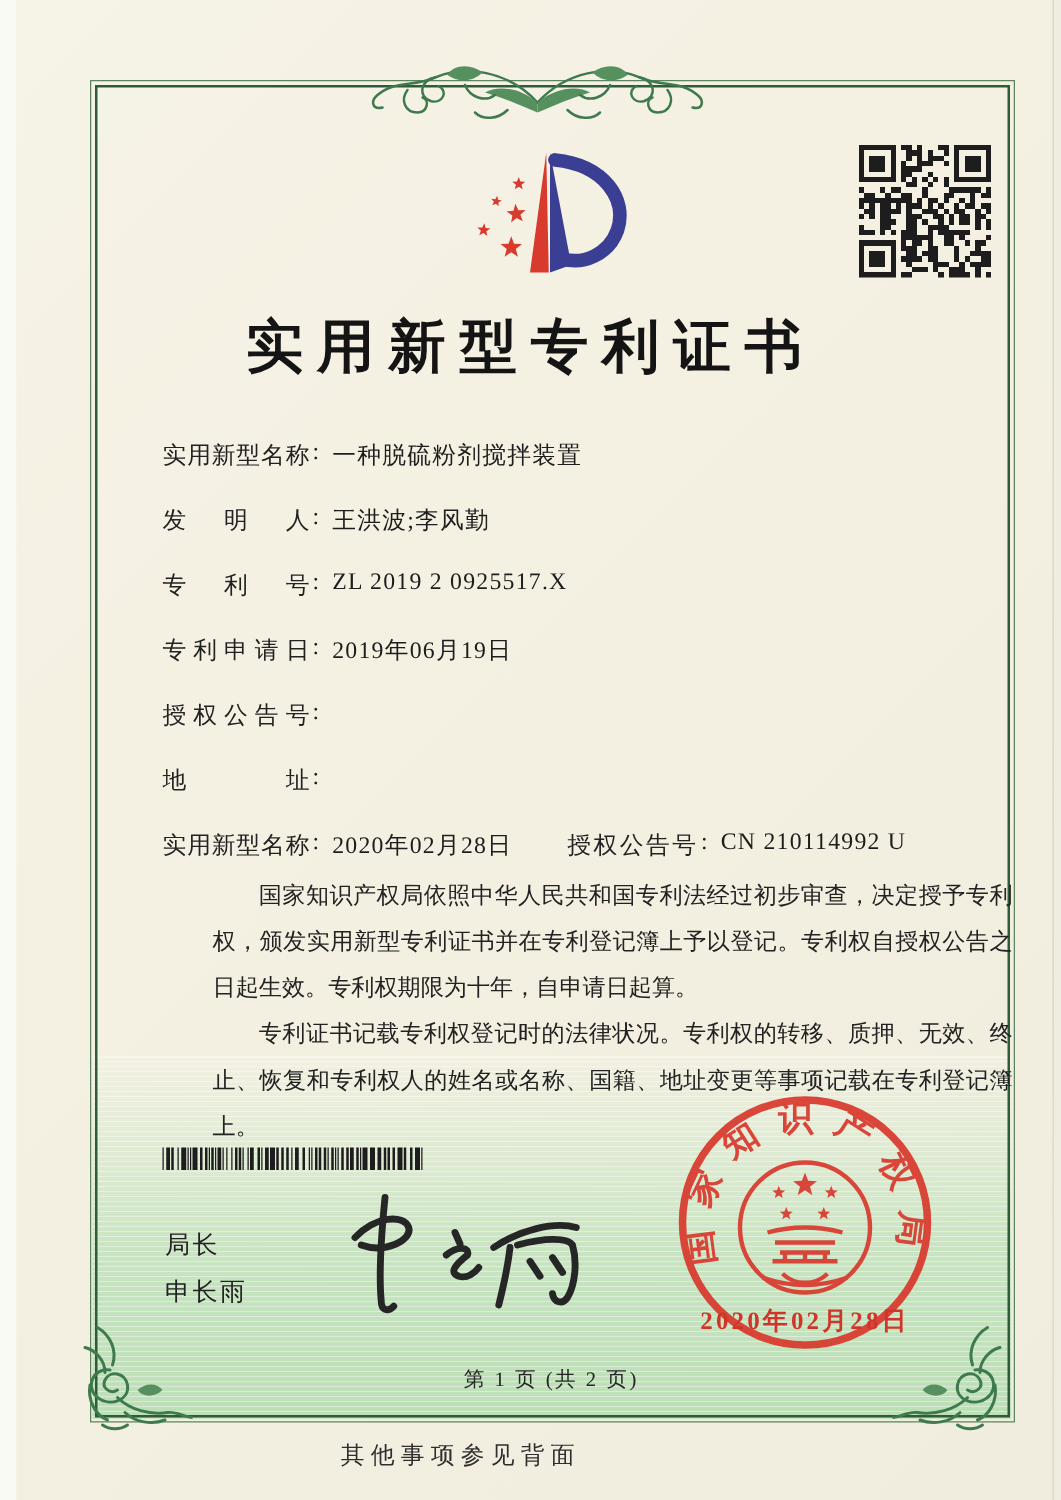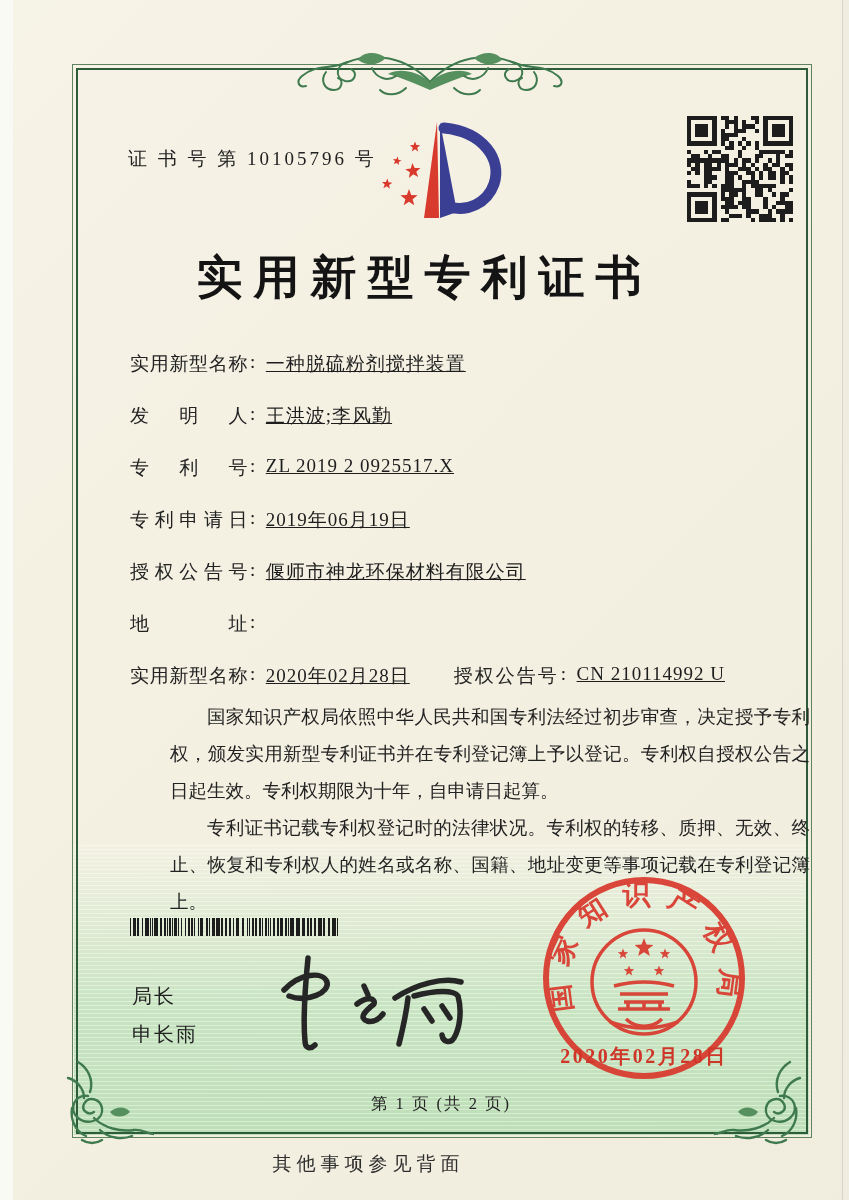--- a/index.html
+++ b/index.html
@@ -25,21 +25,21 @@
   .logo{position:absolute;left:360px;top:116px;width:190px;height:122px;}
   .qr{position:absolute;left:687px;top:116px;width:106px;height:106px;}
 
   .title{position:absolute;left:0;top:247px;width:849px;text-align:center;
     font-size:46px;font-weight:600;letter-spacing:11px;color:#141414;}
 
   .fields{position:absolute;left:130px;top:351px;width:660px;}
   .field-row{height:52px;font-size:19px;display:flex;align-items:flex-start;letter-spacing:.5px;}
   .flabel{display:inline-block;width:118px;text-align:justify;text-align-last:justify;color:#222;}
   .fcolon{margin:0 10px 0 2px;}
-  .fvalue{color:#1d1d1d;letter-spacing:1px;white-space:nowrap;text-decoration:underline;}
+  .fvalue{color:#1d1d1d;letter-spacing:1px;white-space:nowrap;}
   .pair2{margin-left:44px;display:flex;}
   .pair2 .flabel{width:auto;text-align:left;text-align-last:auto;letter-spacing:2px;}
 
   .body-text{position:absolute;left:130px;top:699px;width:640px;font-size:18.5px;
     line-height:37px;text-align:justify;color:#222;margin-left:40px;}
   .body-text p{margin:0;text-indent:2em;}
 
   .barcode{position:absolute;left:130px;top:918px;width:216px;height:18px;display:flex;align-items:stretch;}
   .barcode span{display:block;background:#1d1d1d;}
 
@@ -105,21 +105,20 @@
       <path d="M20,10 c10,6 16,18 12,30"></path>
       <path d="M10,26 c8,2 16,10 16,20"></path>
       <path d="M36,66 c10,10 26,14 40,12 c8,-1 14,4 20,4"></path>
       <path d="M42,78 c8,8 22,10 32,6"></path>
       <path d="M14,56 c-2,12 4,24 14,28"></path>
       <path d="M24,88 c6,4 14,4 20,0"></path>
       <path d="M52,60 c6,-6 16,-6 20,0 c-6,6 -16,6 -20,0 z" fill="#57905f" stroke="none"></path>
     </g>
   </svg>
 
-  <div class="cert-no">证 书 号 第 10105796 号</div>
 
   <svg class="logo" viewBox="0 0 190 122">
     <polygon fill="#d93a2e" points="55.0,25.5 56.4,29.1 60.2,29.3 57.2,31.7 58.2,35.4 55.0,33.3 51.8,35.4 52.8,31.7 49.8,29.3 53.6,29.1"></polygon>
     <polygon fill="#d93a2e" points="37.8,40.6 38.4,43.7 41.5,44.4 38.7,45.9 39.0,49.0 36.7,46.9 33.8,48.1 35.1,45.3 33.0,42.9 36.2,43.3"></polygon>
     <polygon fill="#d93a2e" points="52.3,47.0 54.7,52.1 60.4,51.9 56.3,55.8 58.2,61.0 53.3,58.3 48.9,61.9 49.9,56.3 45.2,53.2 50.8,52.5"></polygon>
     <polygon fill="#d93a2e" points="27.5,62.5 28.5,66.3 32.4,66.8 29.1,68.9 29.8,72.7 26.8,70.3 23.4,72.2 24.7,68.5 21.9,65.9 25.8,66.0"></polygon>
     <polygon fill="#d93a2e" points="49.0,73.0 51.2,78.9 57.6,79.2 52.6,83.2 54.3,89.3 49.0,85.8 43.7,89.3 45.4,83.2 40.4,79.2 46.8,78.9"></polygon>
     <polygon points="77,6 64,102 79,102" fill="#d93a2e"></polygon>
     <polygon points="80,6 80,102 97,96" fill="#3b3f94"></polygon>
     <path d="M84,12 C124,16 142,44 134,68 C127,88 106,96 90,91" fill="none" stroke="#3b3f94" stroke-width="11" stroke-linecap="round"></path>
@@ -385,21 +384,20 @@
         <span class="fvalue">ZL 2019 2 0925517.X</span>
       </div>
       <div class="field-row">
         <span class="flabel">专利申请日</span>
         <span class="fcolon">:</span>
         <span class="fvalue">2019年06月19日</span>
       </div>
       <div class="field-row">
         <span class="flabel">授权公告号</span>
         <span class="fcolon">:</span>
-        <span class="fvalue">偃师市神龙环保材料有限公司</span>
       </div>
       <div class="field-row">
         <span class="flabel">地址</span>
         <span class="fcolon">:</span>
       </div>
       <div class="field-row">
         <span class="flabel">实用新型名称</span>
         <span class="fcolon">:</span>
         <span class="fvalue">2020年02月28日</span>
         <span class="pair2">

